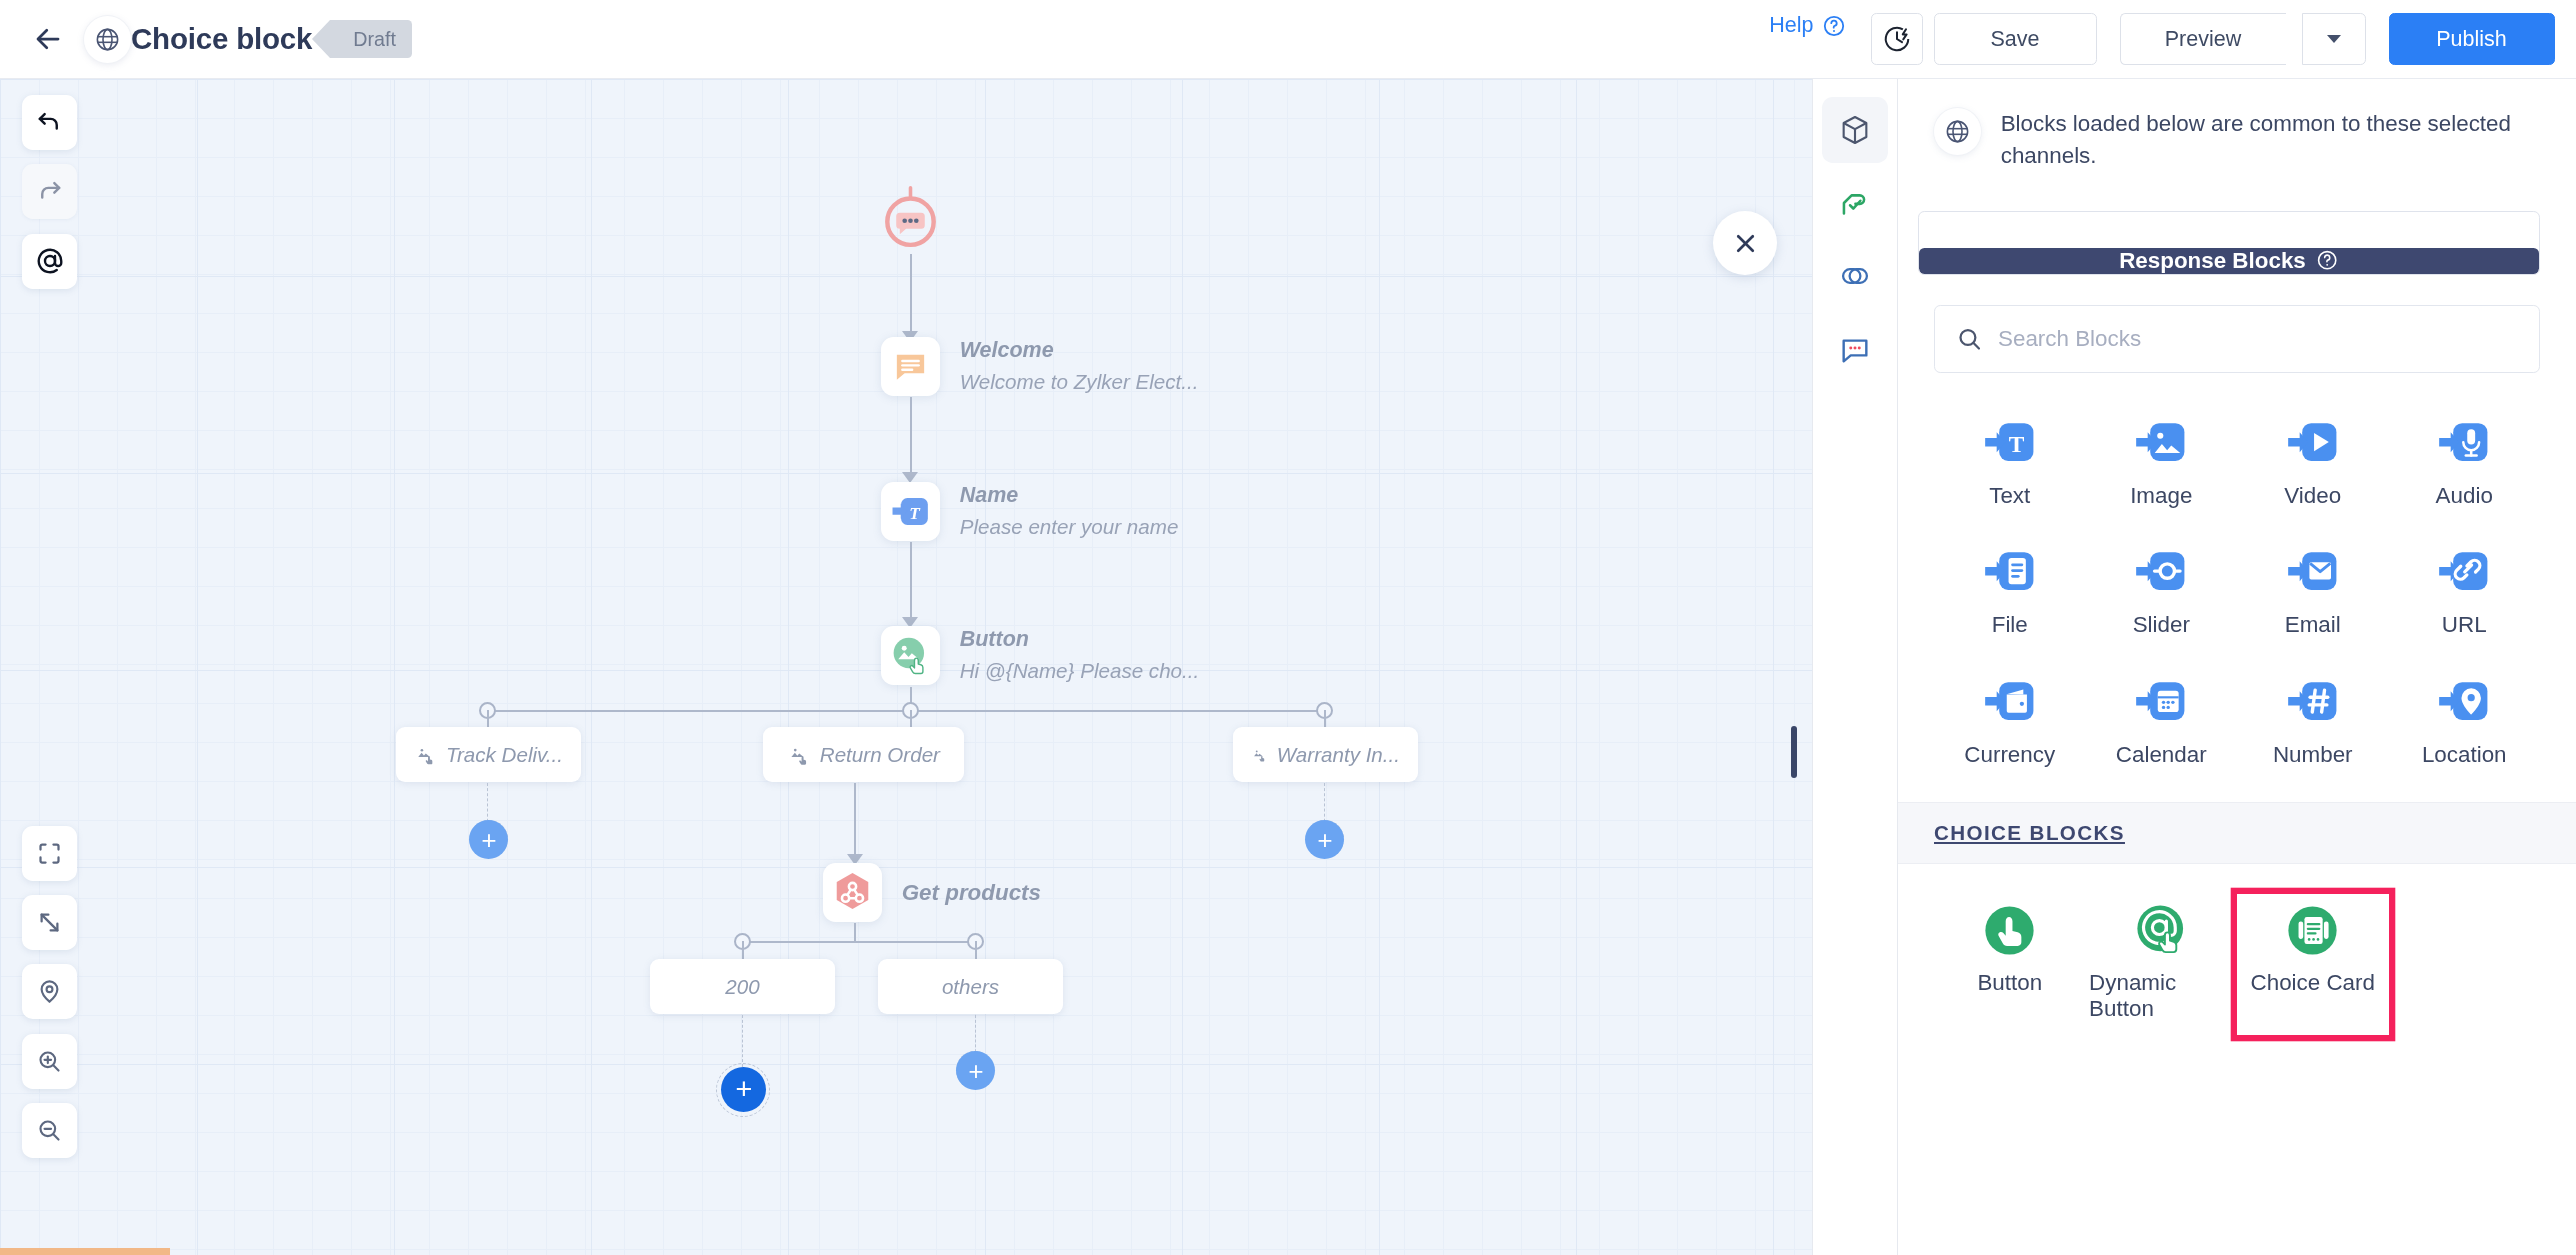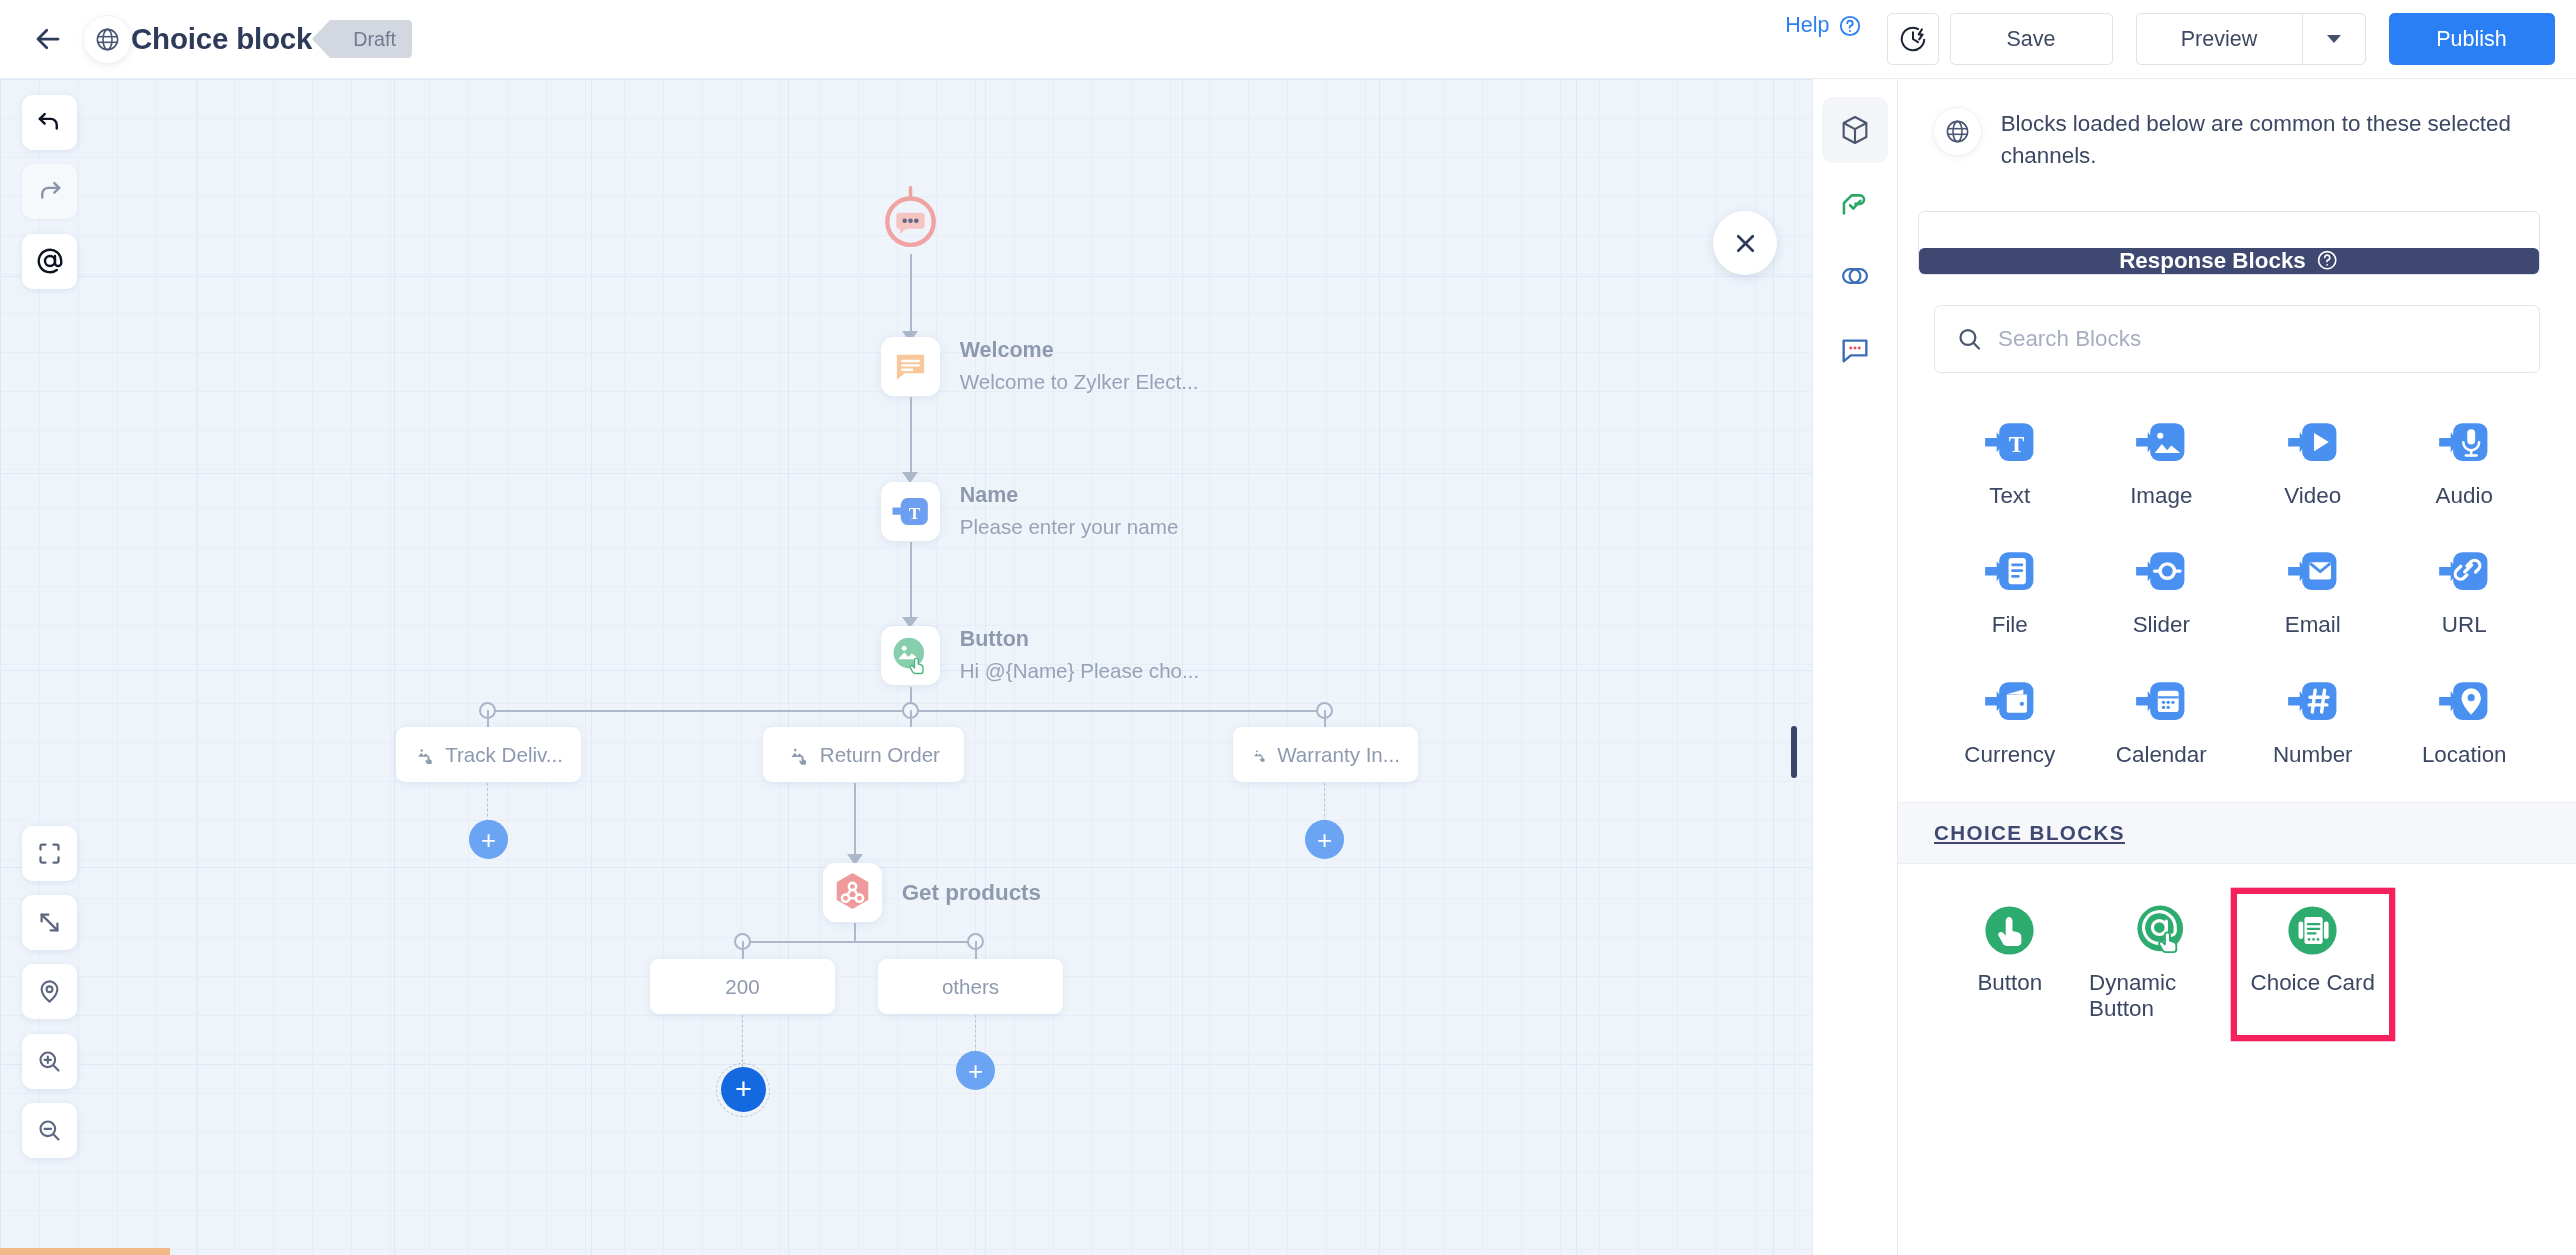--- a/index.html
+++ b/index.html
@@ -40,21 +40,21 @@
   .icon-sq-btn {
     width:52px; height:52px; border:0.9px solid #dde1e9; border-radius:5.4px; background:#fff;
     display:flex; align-items:center; justify-content:center; margin-left:25px; cursor:pointer;
   }
   .btn {
     height:52px; border:0.9px solid #dde1e9; border-radius:5.4px; background:#fff;
     display:flex; align-items:center; justify-content:center; font-size:21.5px; color:#3e4a63;
     cursor:pointer; padding:0 27px;
   }
   .btn-save { margin-left:11px; min-width:163px; }
-  .split { display:flex; margin-left:23px; }
+  .split { display:flex; margin-left:23px;gap:16px; }
   .split .btn-preview { border-radius:5.4px 0 0 5.4px; min-width:166px; border-right:none; }
   .split .btn-caret { border-radius:0 5.4px 5.4px 0; width:64px; padding:0; }
   .btn-publish {
     margin-left:23px; background:#2b7ff5; color:#fff; border:0.9px solid #2b7ff5;
     min-width:166px; height:52px; border-radius:5.4px; display:flex; align-items:center;
     justify-content:center; font-size:21.5px; cursor:pointer;
   }
   .caret-down { width:0;height:0;border-left:7.2px solid transparent;border-right:7.2px solid transparent;border-top:8px solid #44506b; }
 
   
@@ -83,21 +83,21 @@
   }
   .tool-btn.dim { background:#f6f8fb; box-shadow:0 0.9px 3.6px rgba(120,140,175,.09); }
 
   .close-fab {
     position:absolute; left:1713px; top:132px; width:64px; height:64px; border-radius:50%;
     background:#fff; box-shadow:0 2.7px 10.7px rgba(110,130,170,.22);
     display:flex; align-items:center; justify-content:center; cursor:pointer; z-index:22;
   }
 
   
-  .flow { position:absolute; left:0; top:0; width:1812px; height:100%; }
+  .flow { position:absolute; left:0; top:0; width:1812px; height:100%;font-style:italic; }
   .node-icon {
     width:59px; height:59px; border-radius:12.5px; background:#fff;
     box-shadow:0 1.8px 8px rgba(120,140,175,.16);
     display:flex; align-items:center; justify-content:center;
   }
   .node { position:absolute; display:flex; align-items:center; gap:19.7px; }
   .node-text .t1 { font-size:21.5px; color:#8e99ae; font-weight:bold; line-height:1.25; }
   .node-text .t2 { font-size:20.6px; color:#98a2b6; line-height:1.35; margin-top:3.6px; }
   .vline { position:absolute; width:1.8px; background:#aeb8cb; }
   .vline.dash { width:0; border-left:1.8px dashed #b9c3d4; background:none; }

